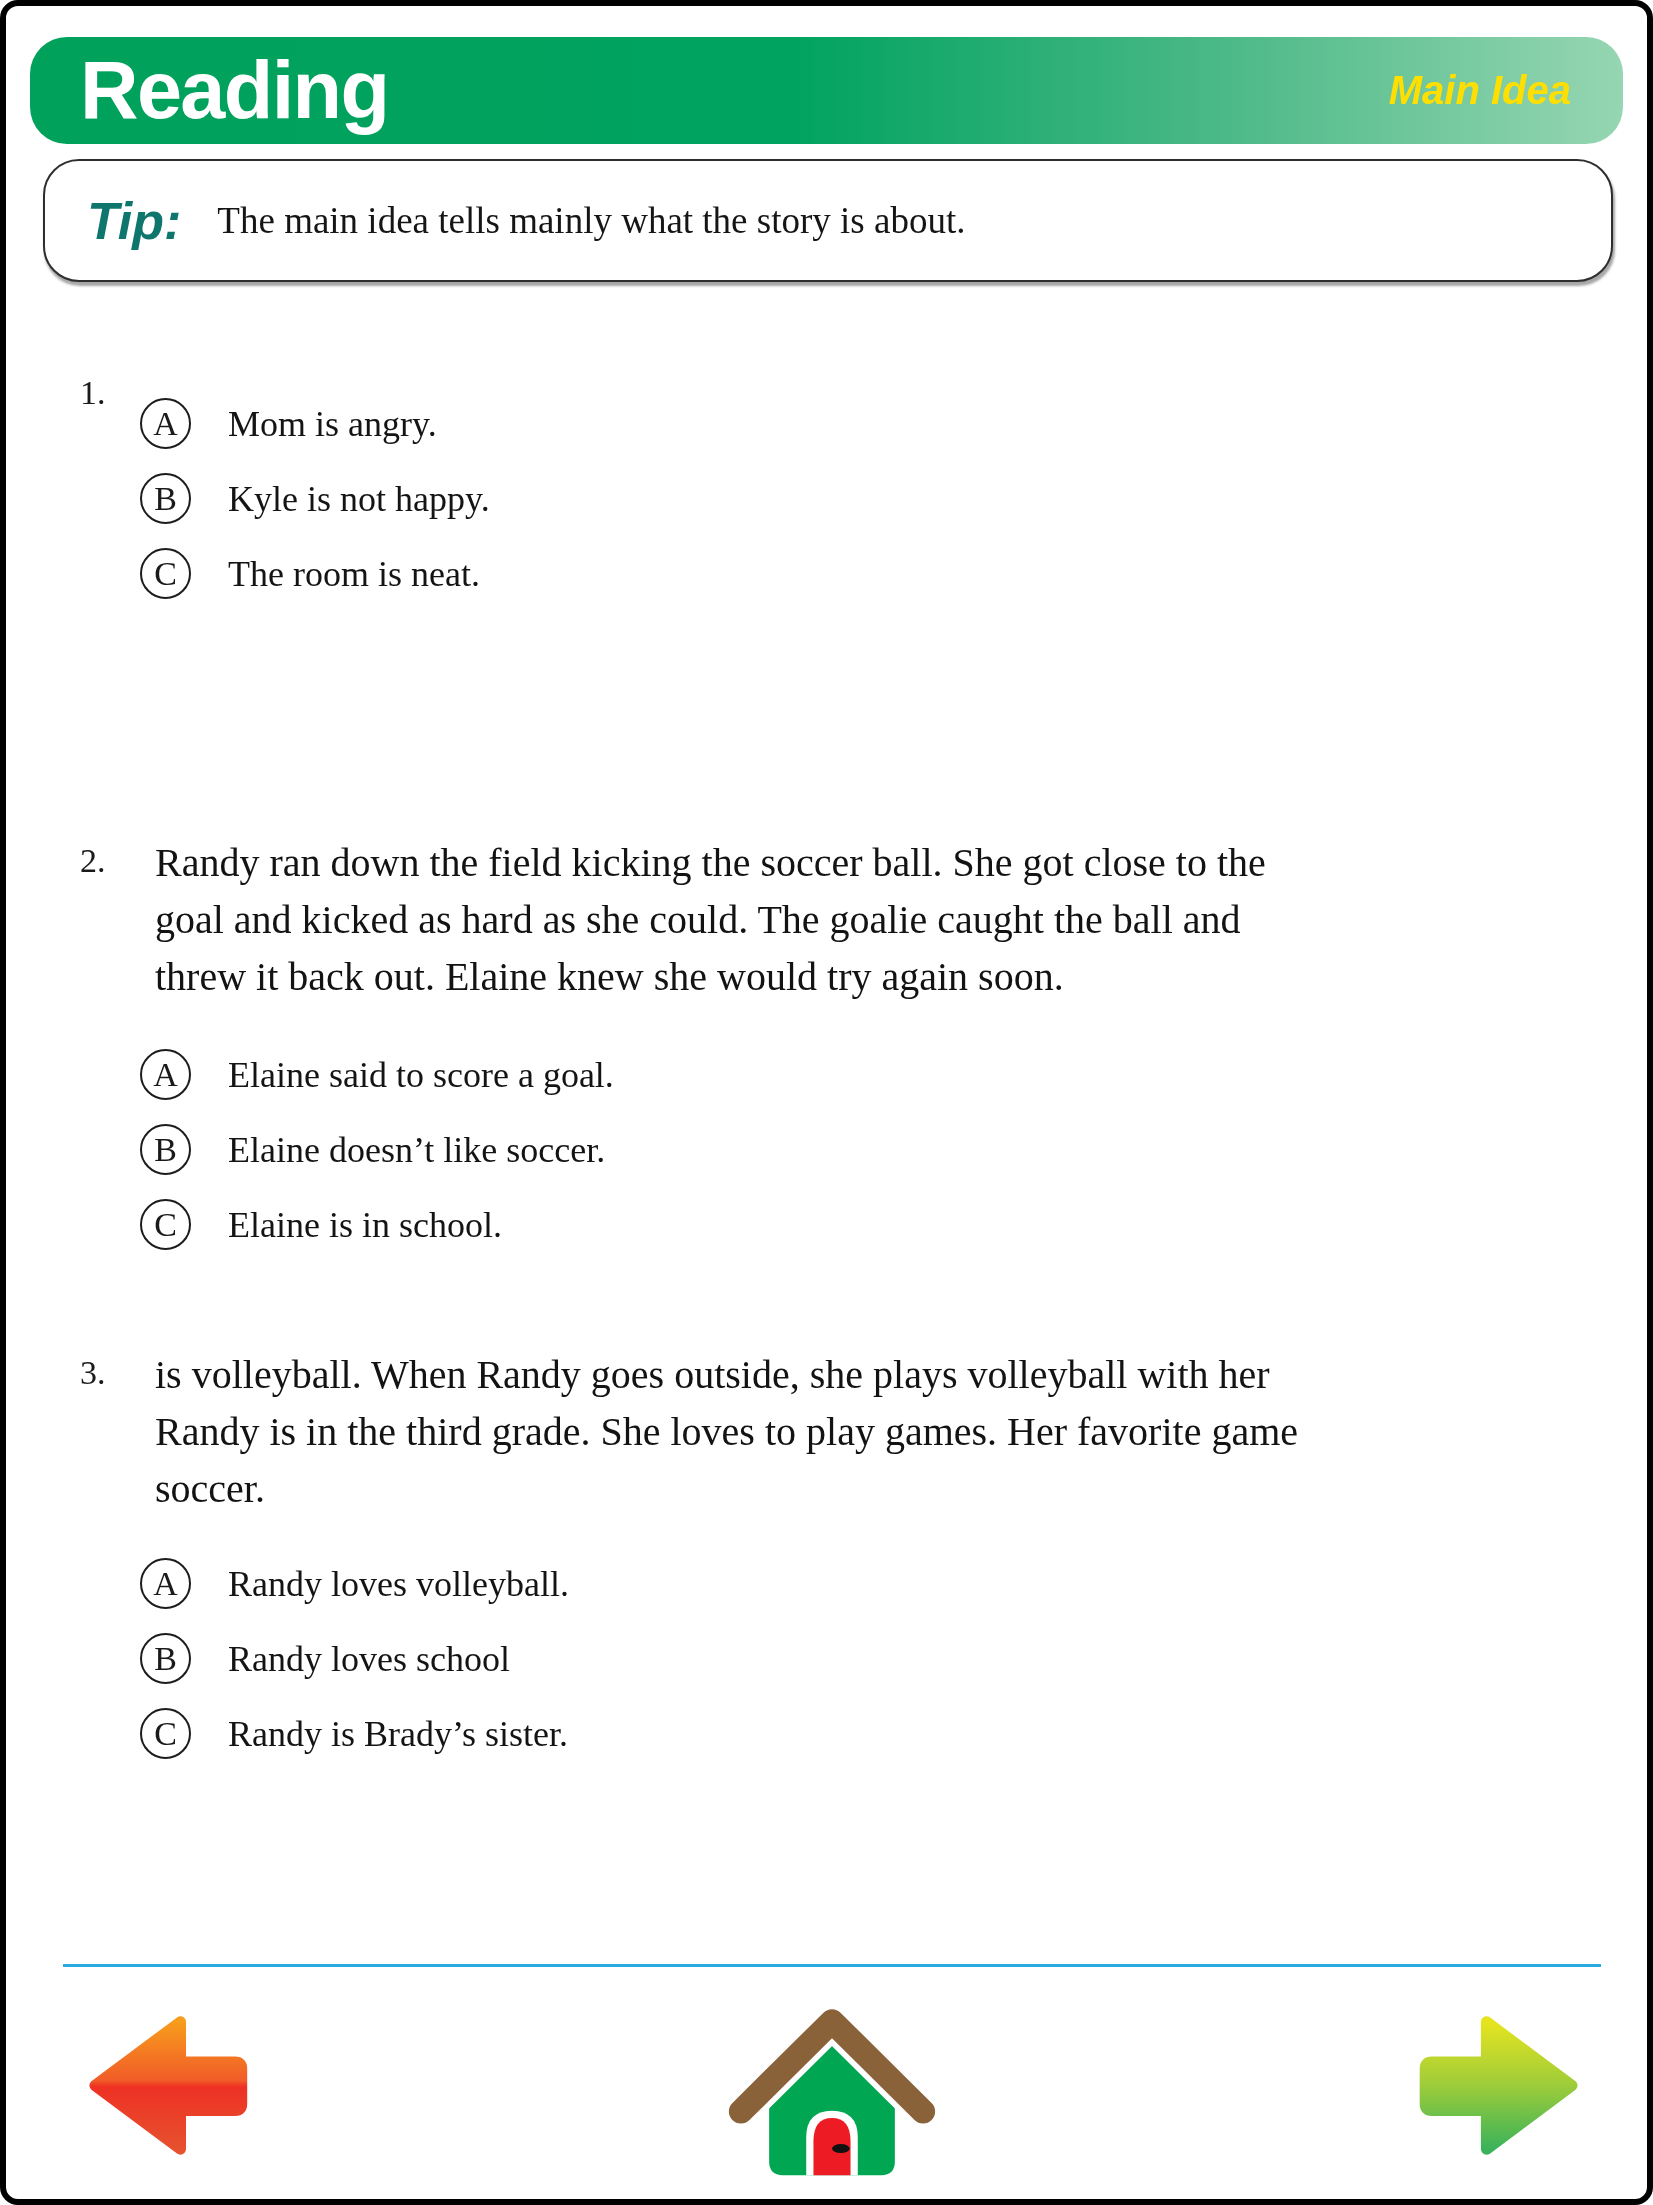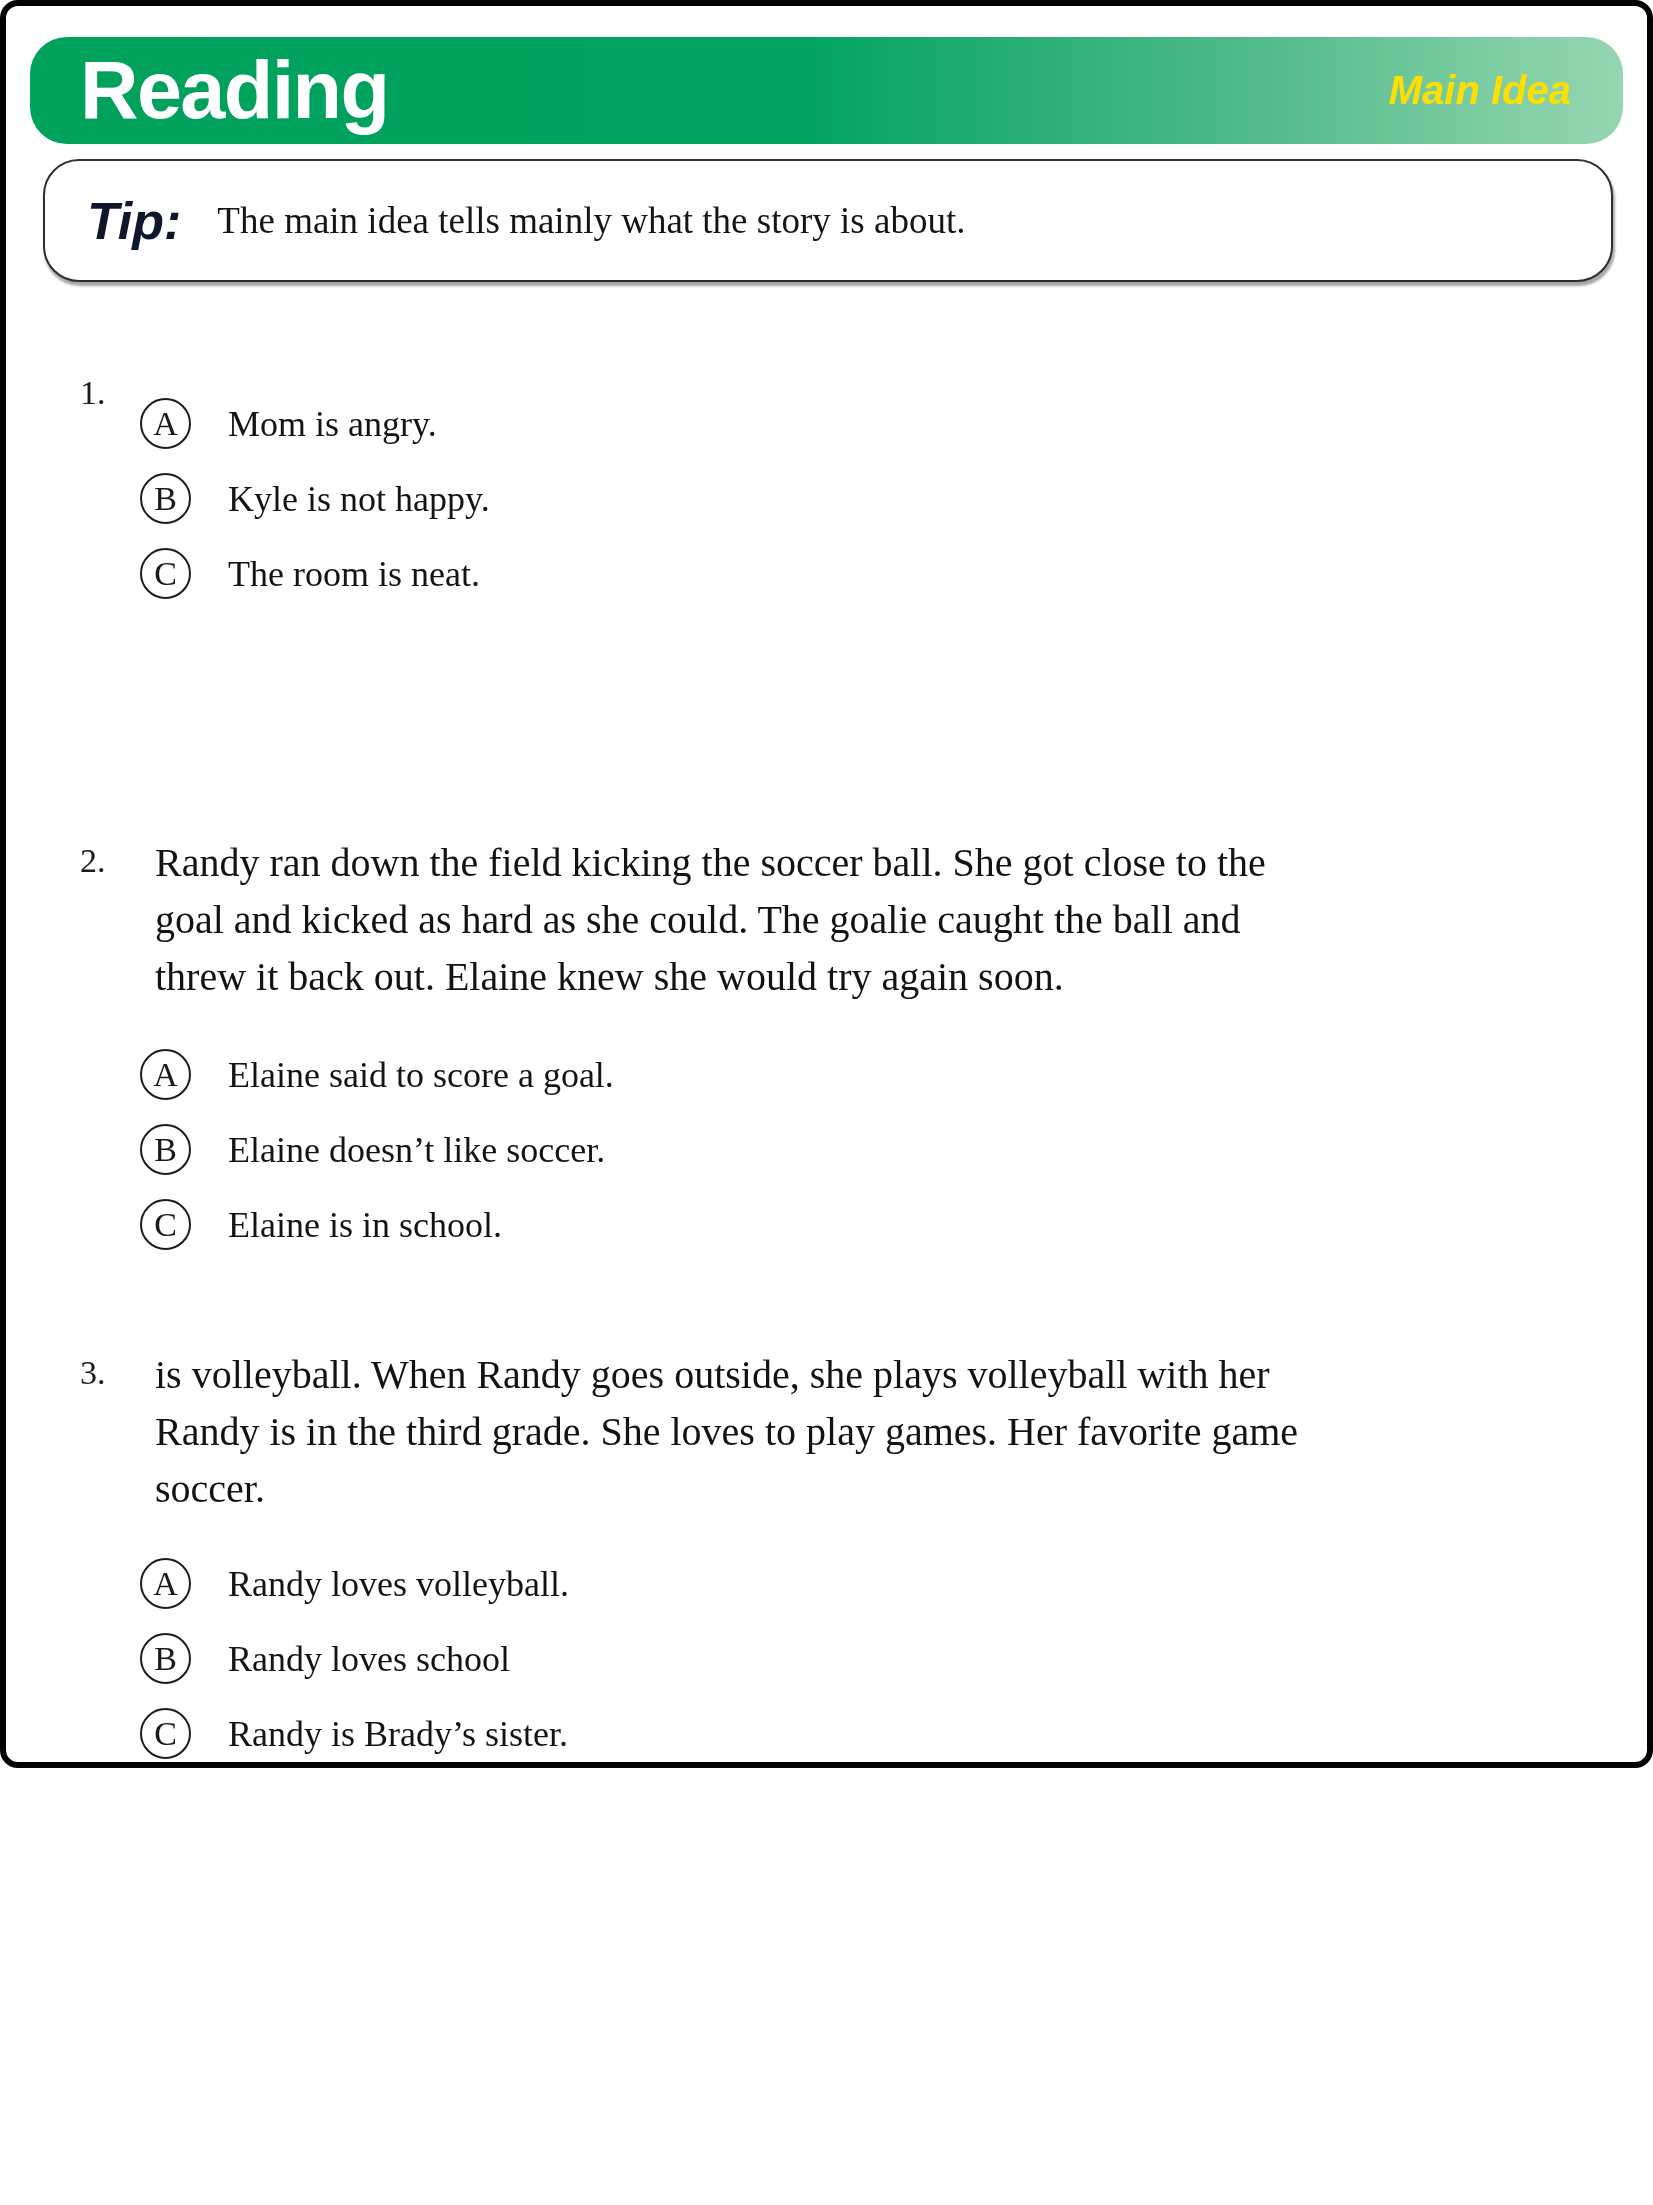--- a/index.html
+++ b/index.html
@@ -1,18 +1,18 @@
 <!DOCTYPE html>
 <html style="font-size:13px"><head>
 <meta charset="utf-8">
 <style>
   html,body{margin:0;padding:0;background:#fff;}
   .page{
     position:relative;
-    width:1653px;height:1768px;
+    width:1653px;height:2205px;
     box-sizing:border-box;
     background:#ffffff;
     border:6.5px solid #000;
     border-radius:18px;
     overflow:hidden;
     font-family:"Liberation Serif","DejaVu Serif",serif;
     color:#111;
   }
   
   .header{
@@ -36,21 +36,21 @@
     position:absolute;top:153px;left:37px;right:34px;height:123px;
     box-sizing:border-box;
     border:2.4px solid #2e2e2e;border-radius:36px;
     background:#fff;
     box-shadow:1.6px 4px 2.4px rgba(0,0,0,0.35);
     display:flex;align-items:center;
     padding-left:42px;
   }
   .tip-label{
     font-family:"Liberation Sans","DejaVu Sans",sans-serif;
-    font-weight:bold;font-style:italic;font-size:52px;color:#0f172a;
+    font-weight:bold;font-style:italic;font-size:52px;color:#0f766e;
   }
   .tip-text{font-size:37px;margin-left:36px;color:#151515;}
   
   .question{position:absolute;left:0;width:100%;}
   .qnum{
     position:absolute;left:74px;top:8px;
     font-size:34px;color:#1a1a1a;
   }
   .passage{
     margin-left:149px;width:1405px;

